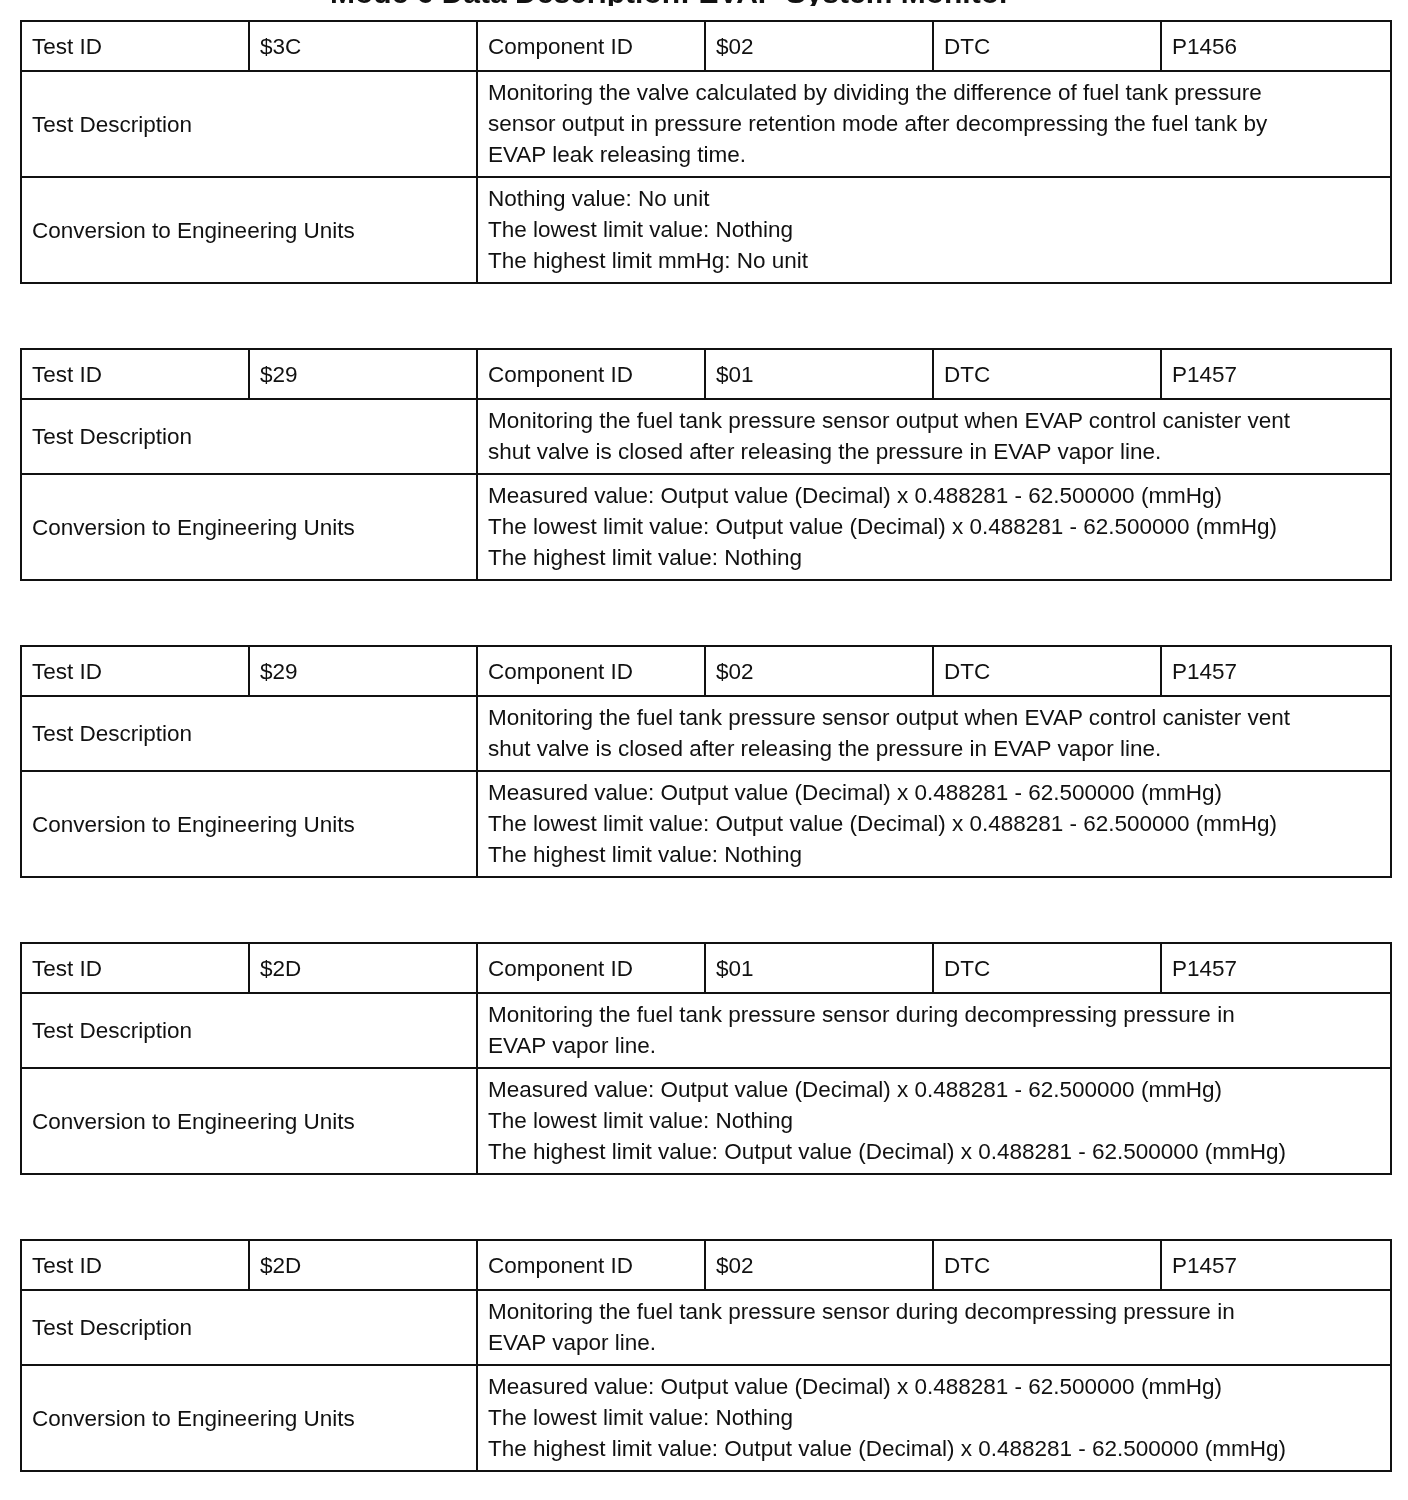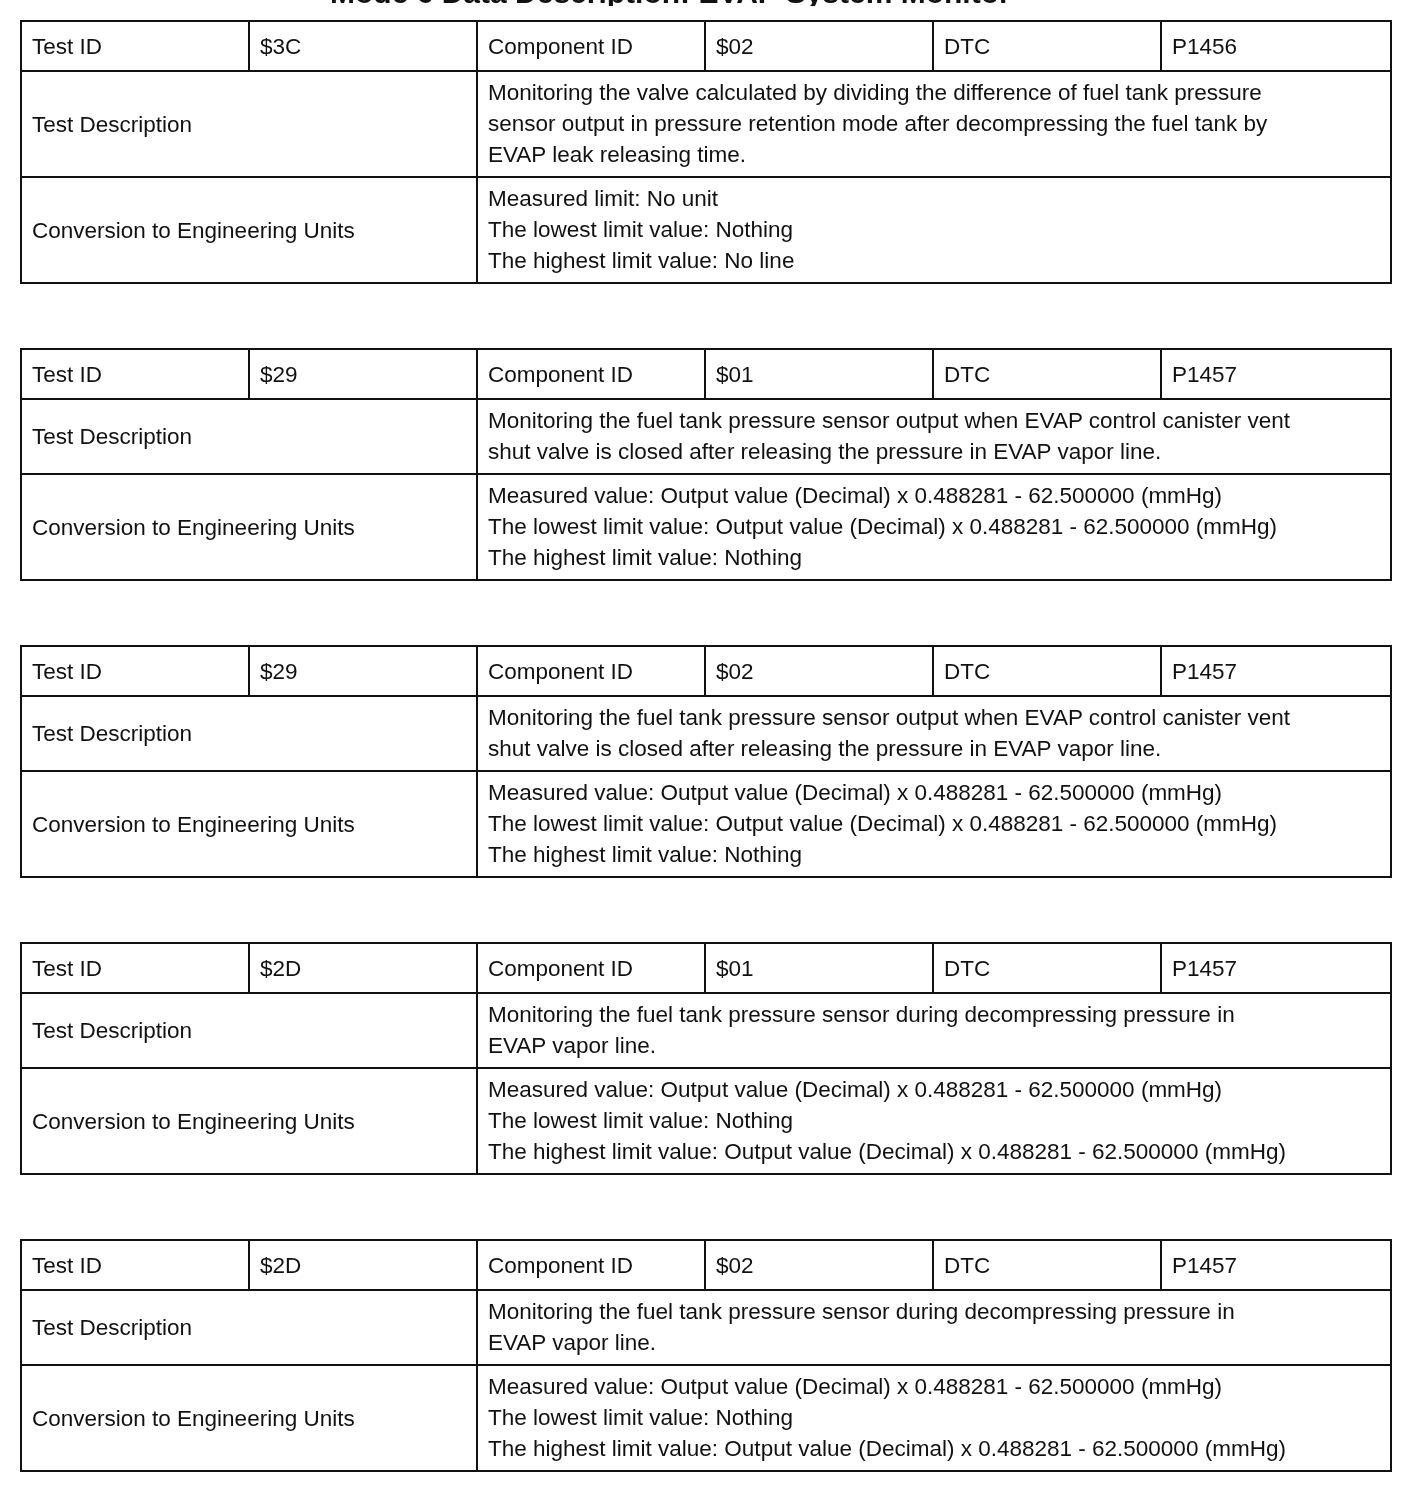--- a/index.html
+++ b/index.html
@@ -56,23 +56,23 @@
       <td colspan="2">Test Description</td>
       <td colspan="4" class="multi">
             <span class="desc-line">Monitoring the valve calculated by dividing the difference of fuel tank pressure</span>
             <span class="desc-line">sensor output in pressure retention mode after decompressing the fuel tank by</span>
             <span class="desc-line">EVAP leak releasing time.</span>
           </td>
     </tr>
     <tr>
       <td colspan="2">Conversion to Engineering Units</td>
       <td colspan="4" class="multi">
-            <span class="line">Measured limit: No unit</span>
+            <span class="line">Nothing value: No unit</span>
             <span class="line">The lowest limit value: Nothing</span>
-            <span class="line">The highest limit value: No line</span>
+            <span class="line">The highest limit mmHg: No unit</span>
           </td>
     </tr>
   </tbody>
     </table>
 
   <table class="dtc-table" style="top: 348px;">
     <colgroup>
       <col style="width:228px">
         <col style="width:228px">
         <col style="width:228px">

